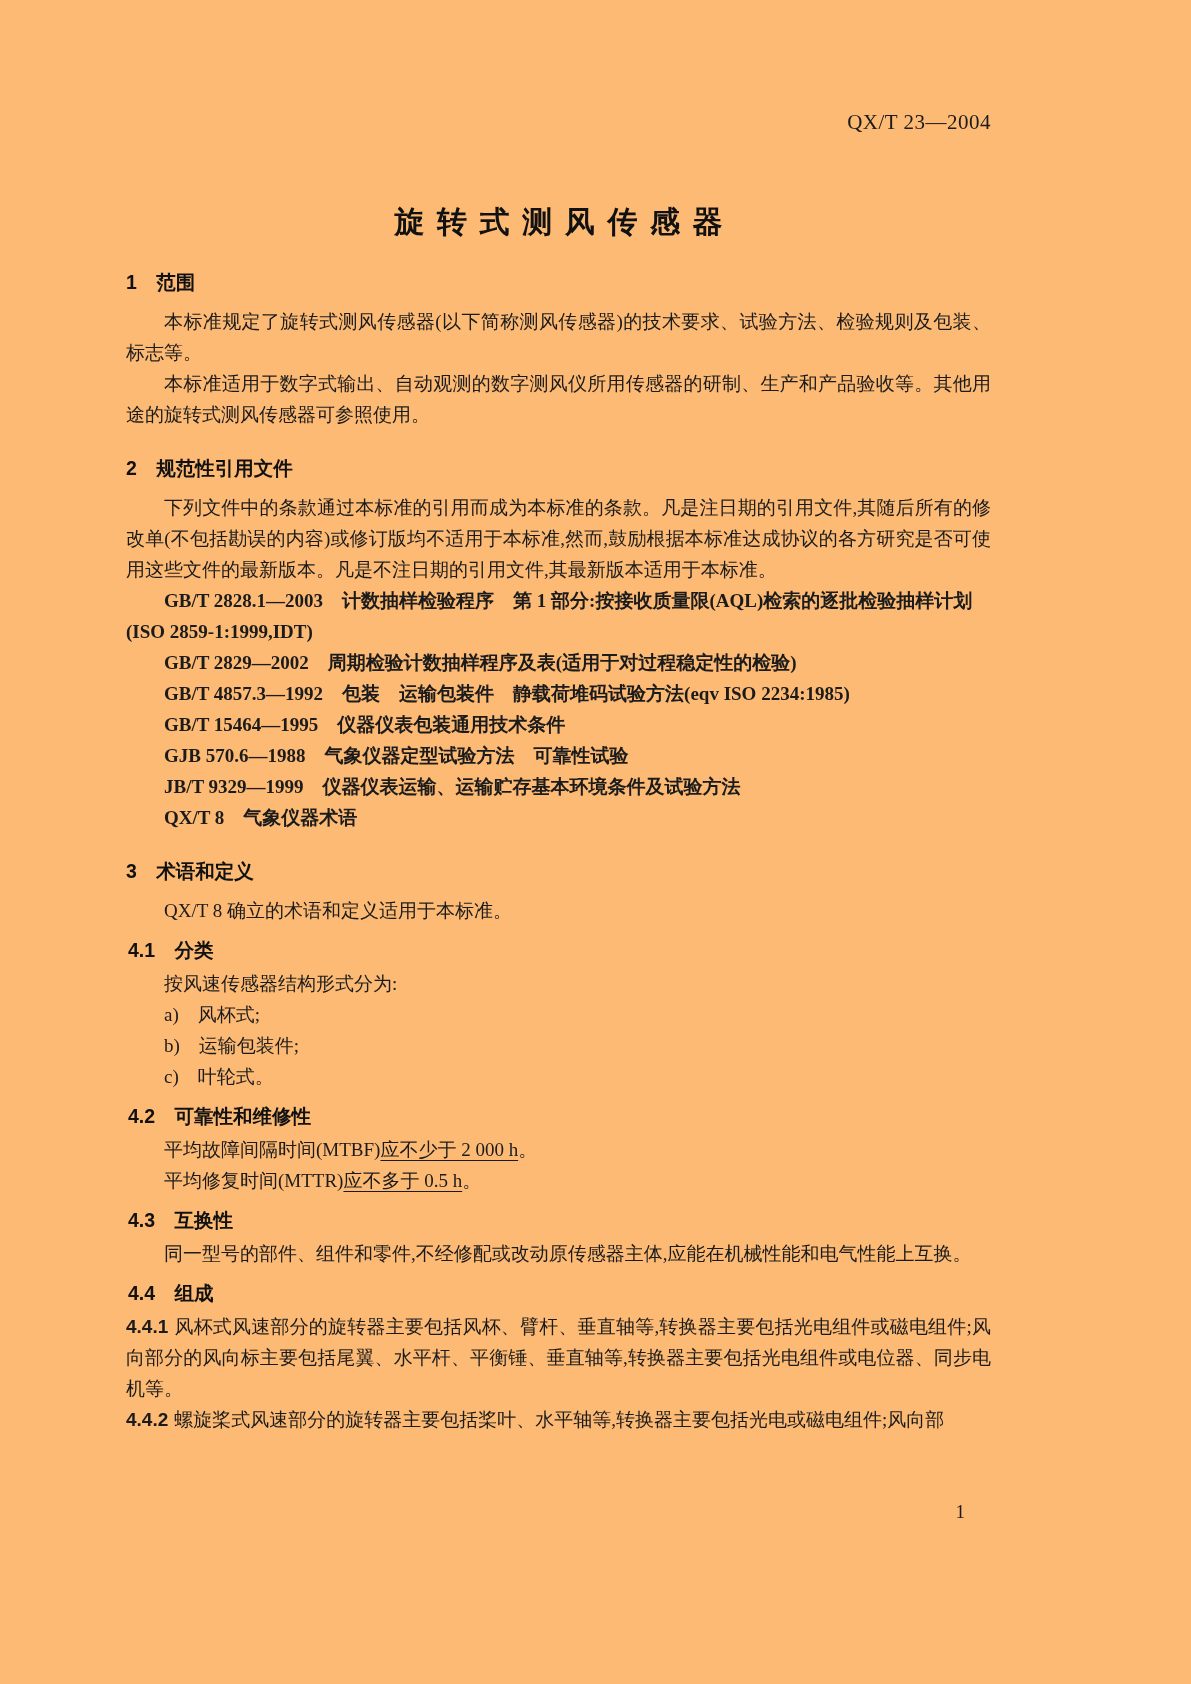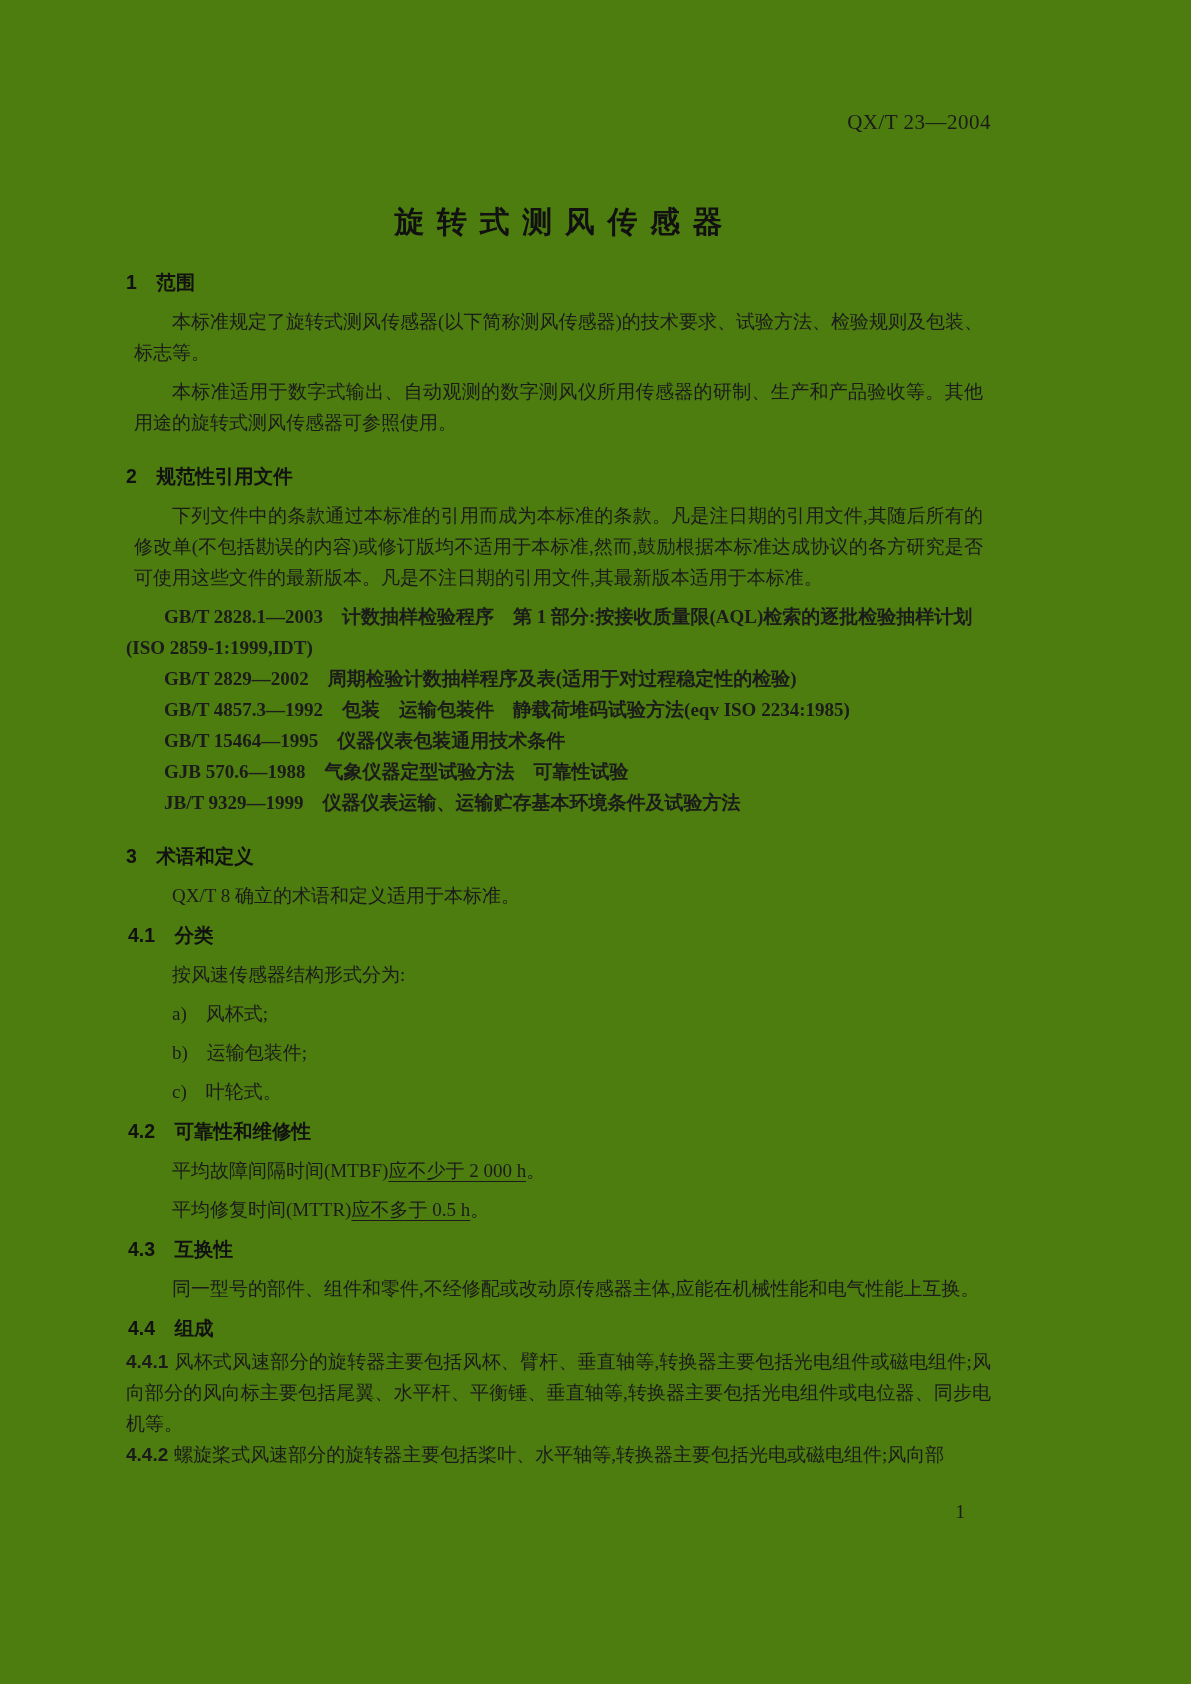--- a/index.html
+++ b/index.html
@@ -5,21 +5,21 @@
   * { box-sizing: border-box; }
   html, body {
     margin: 0; padding: 0;
     background: #ffffff;
     font-family: "Liberation Serif", serif;
   }
   .page {
     position: relative;
     width: 1191px;
     height: 1684px;
-    background: #4d7c0f;
+    background: #fdba74;
     color: #1b1b1b;
     padding: 108px 200px 0 126px;
     overflow: hidden;
   }
   .doc-code {
     text-align: right;
     font-size: 21px;
     line-height: 28px;
     letter-spacing: 0.5px;
   }
@@ -46,21 +46,21 @@
   .sub {
     margin: 8px 0 2px 2px;
     font-family: "Liberation Sans", sans-serif;
     font-weight: bold;
     font-size: 19.5px;
     line-height: 32px;
     white-space: pre-wrap;
     color: #111;
   }
   .p {
-    margin: 8px;
+    margin: 0;
     font-size: 19px;
     line-height: 31px;
     text-indent: 2em;
     text-align: justify;
   }
   .ref {
     margin: 0;
     font-size: 19px;
     line-height: 31px;
     text-indent: 2em;
@@ -105,20 +105,21 @@
   <p class="p">本标准适用于数字式输出、自动观测的数字测风仪所用传感器的研制、生产和产品验收等。其他用途的旋转式测风传感器可参照使用。</p>
 
   <h2 class="sec">2　规范性引用文件</h2>
   <p class="p">下列文件中的条款通过本标准的引用而成为本标准的条款。凡是注日期的引用文件,其随后所有的修改单(不包括勘误的内容)或修订版均不适用于本标准,然而,鼓励根据本标准达成协议的各方研究是否可使用这些文件的最新版本。凡是不注日期的引用文件,其最新版本适用于本标准。</p>
   <p class="ref">GB/T 2828.1—2003　计数抽样检验程序　第 1 部分:按接收质量限(AQL)检索的逐批检验抽样计划(ISO 2859-1:1999,IDT)</p>
   <p class="ref">GB/T 2829—2002　周期检验计数抽样程序及表(适用于对过程稳定性的检验)</p>
   <p class="ref">GB/T 4857.3—1992　包装　运输包装件　静载荷堆码试验方法(eqv ISO 2234:1985)</p>
   <p class="ref">GB/T 15464—1995　仪器仪表包装通用技术条件</p>
   <p class="ref">GJB 570.6—1988　气象仪器定型试验方法　可靠性试验</p>
   <p class="ref">JB/T 9329—1999　仪器仪表运输、运输贮存基本环境条件及试验方法</p>
+  <p class="ref">QX/T 8　气象仪器术语</p>
 
   <h2 class="sec">3　术语和定义</h2>
   <p class="p">QX/T 8 确立的术语和定义适用于本标准。</p>
 
 
   <h3 class="sub">4.1　分类</h3>
   <p class="p">按风速传感器结构形式分为:</p>
   <p class="p">a)　风杯式;</p>
   <p class="p">b)　运输包装件;</p>
   <p class="p">c)　叶轮式。</p>

